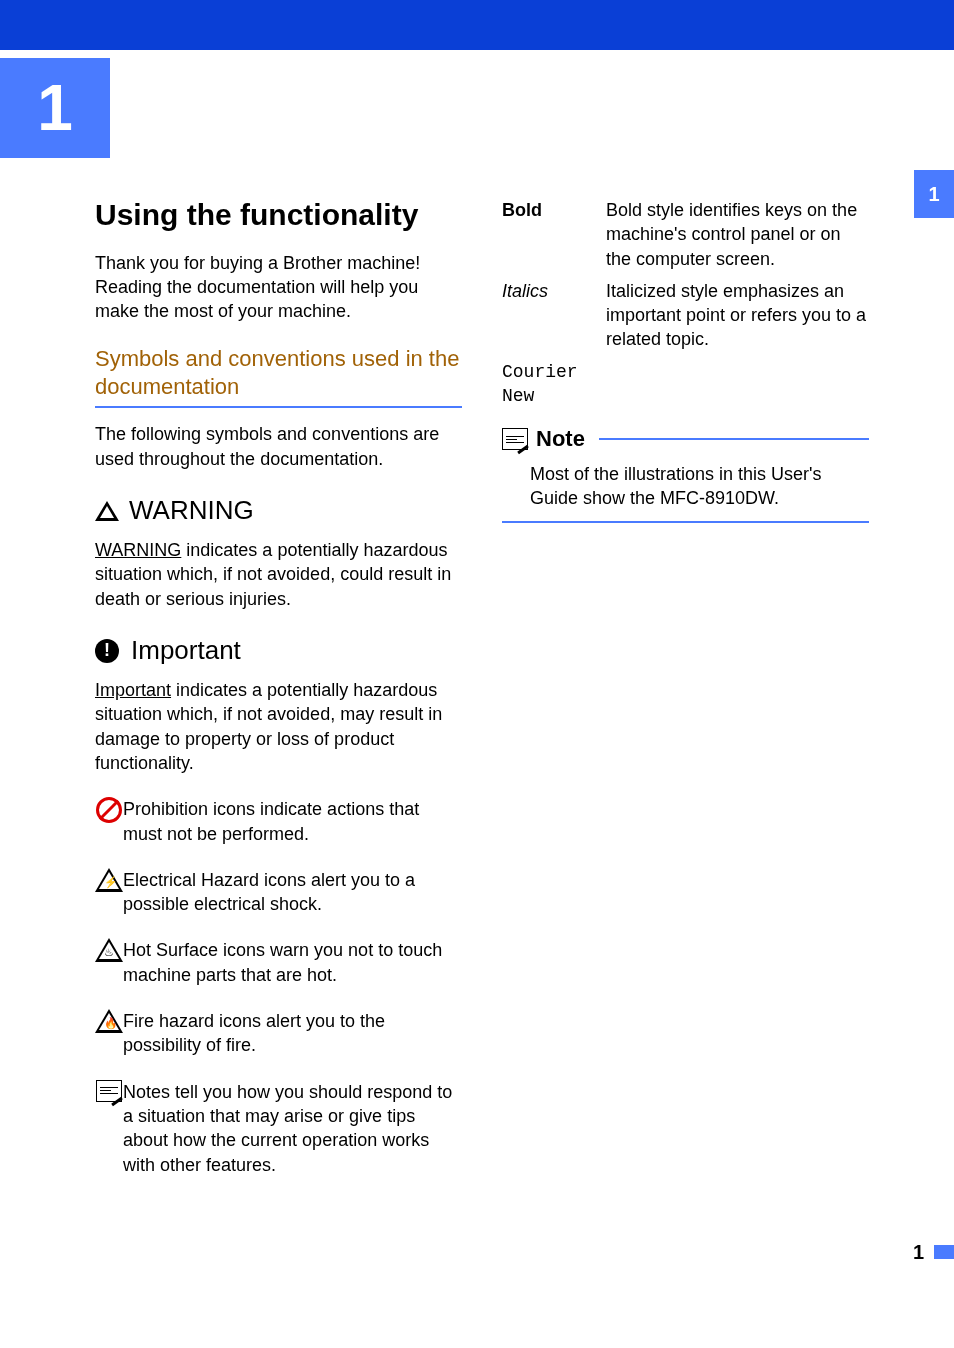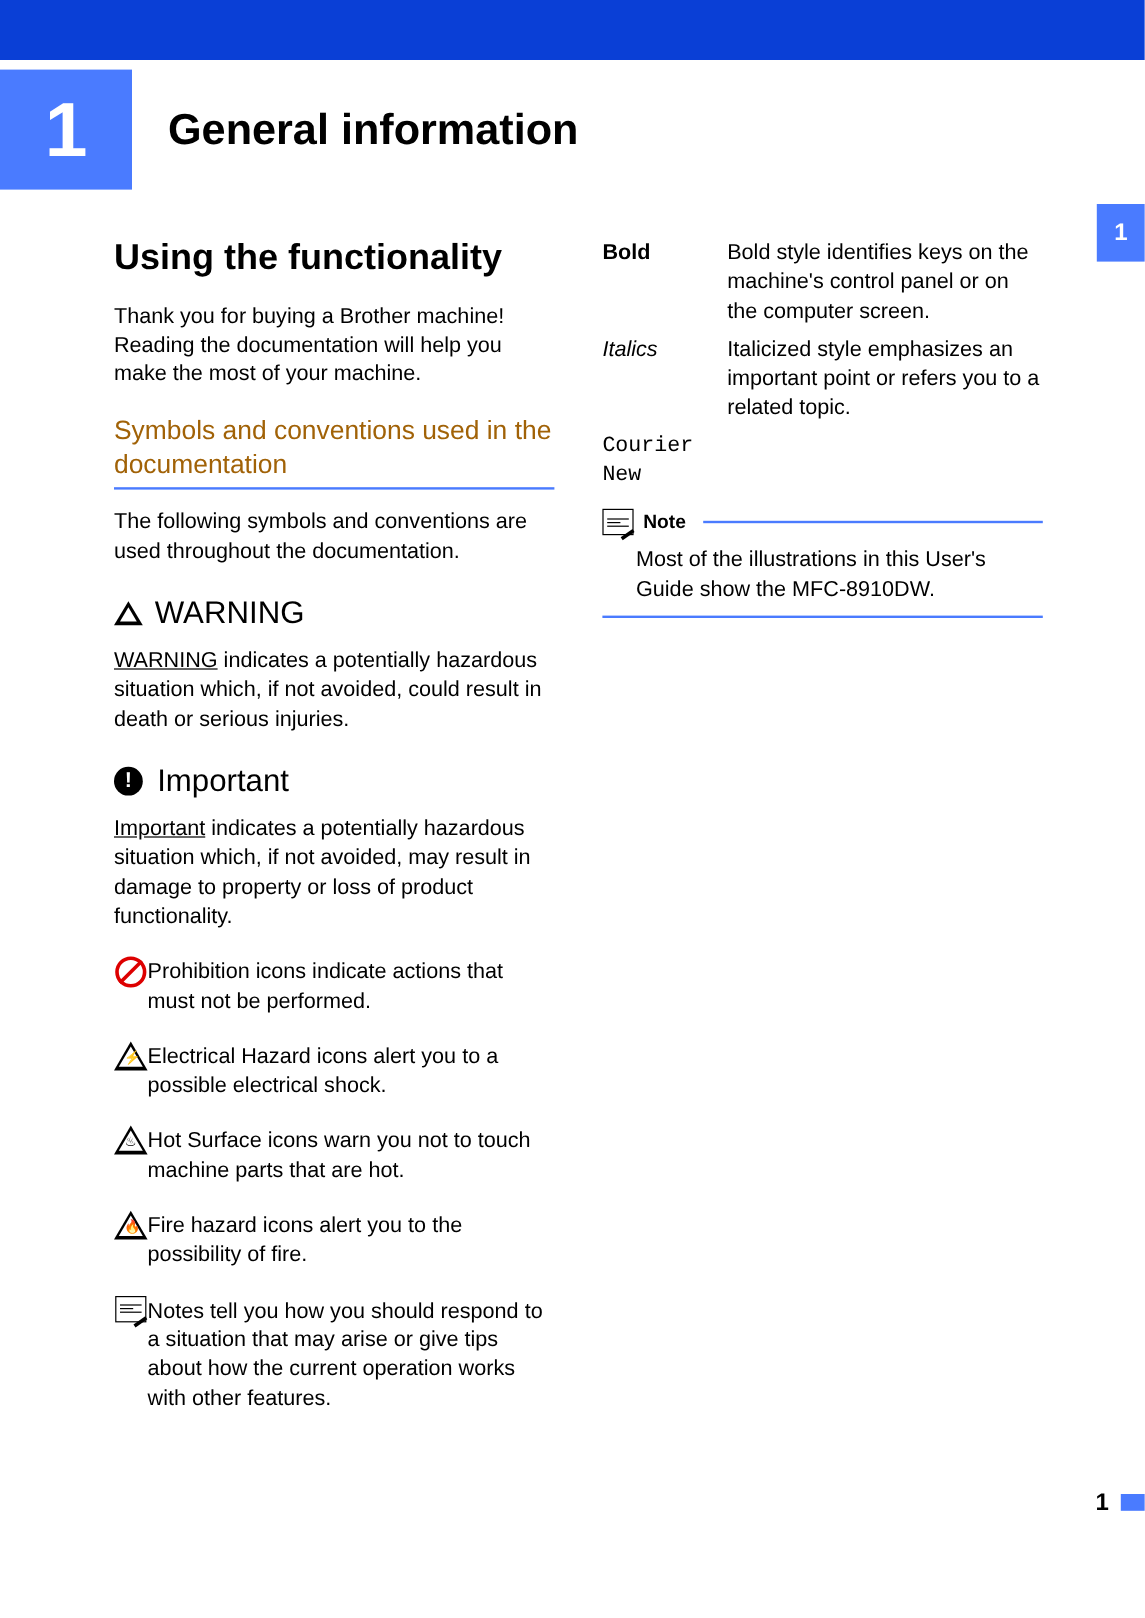--- a/index.html
+++ b/index.html
@@ -35,38 +35,37 @@
 .icon-note { width: 26px; height: 22px; border: 1.5px solid #000; position: relative; display: flex; flex-direction: column; justify-content: center; gap: 2px; padding: 3px; }
 .icon-note::before, .icon-note::after { content: ''; height: 1px; background: #000; }
 .icon-note .l3 { height: 1px; background: #000; width: 60%; }
 .icon-note .pen { position: absolute; right: -2px; bottom: -2px; width: 12px; height: 3px; background: #000; transform: rotate(-35deg); }
 .typo-table { display: grid; grid-template-columns: 86px 1fr; gap: 8px 18px; margin-bottom: 16px; }
 .typo-table .k-bold { font-weight: bold; }
 .typo-table .k-ital { font-style: italic; }
 .typo-table .k-mono { font-family: "Courier New", monospace; }
 .note-box { margin-top: 16px; }
 .note-head { display: flex; align-items: center; gap: 8px; margin-bottom: 4px; }
-.note-head .lbl { font-weight: bold; font-size: 16px; }
+.note-head .lbl { font-weight: bold; font-size: 22px; }
 .note-body { padding: 4px 0 10px 28px; }
 .note-bottom { border-top: 2px solid #4a7bff; margin-left: 0; }
 .page-num { text-align: right; font-weight: bold; font-size: 20px; padding: 0 20px 12px 0; }
 .page-num-wrap { display: flex; align-items: center; justify-content: flex-end; gap: 10px; padding-right: 0; }
 .page-mark { width: 20px; height: 14px; background: #4a7bff; }
 .note-head-line { flex: 1; border-top: 2px solid #4a7bff; margin-left: 6px; }
 </style>
 </head>
 <body>
 
 <div class="top-bar"></div>
 
 <div class="chapter-block">
   <div class="chapter-box">
     <span>1</span>
   </div>
-  <div class="chapter-title">General information</div>
 </div>
 
 <div class="page-wrap">
   <div class="side-tab">
     <span>1</span>
   </div>
 
   <div class="cols">
     <div class="col">
       <h1 class="sec">Using the functionality</h1>

